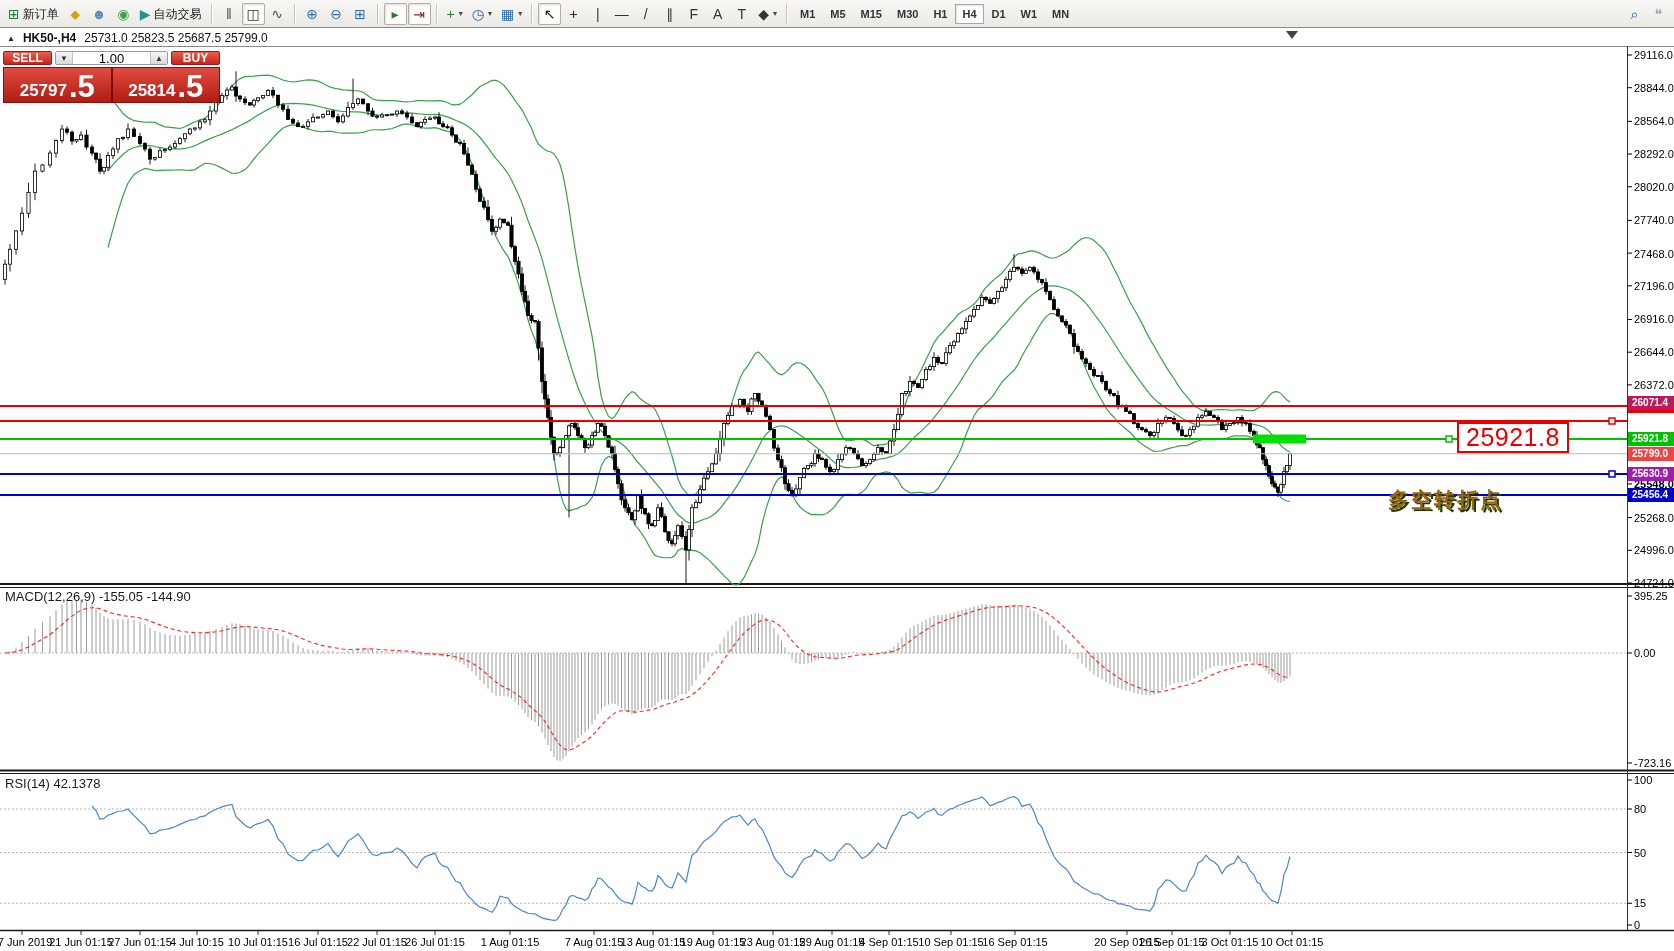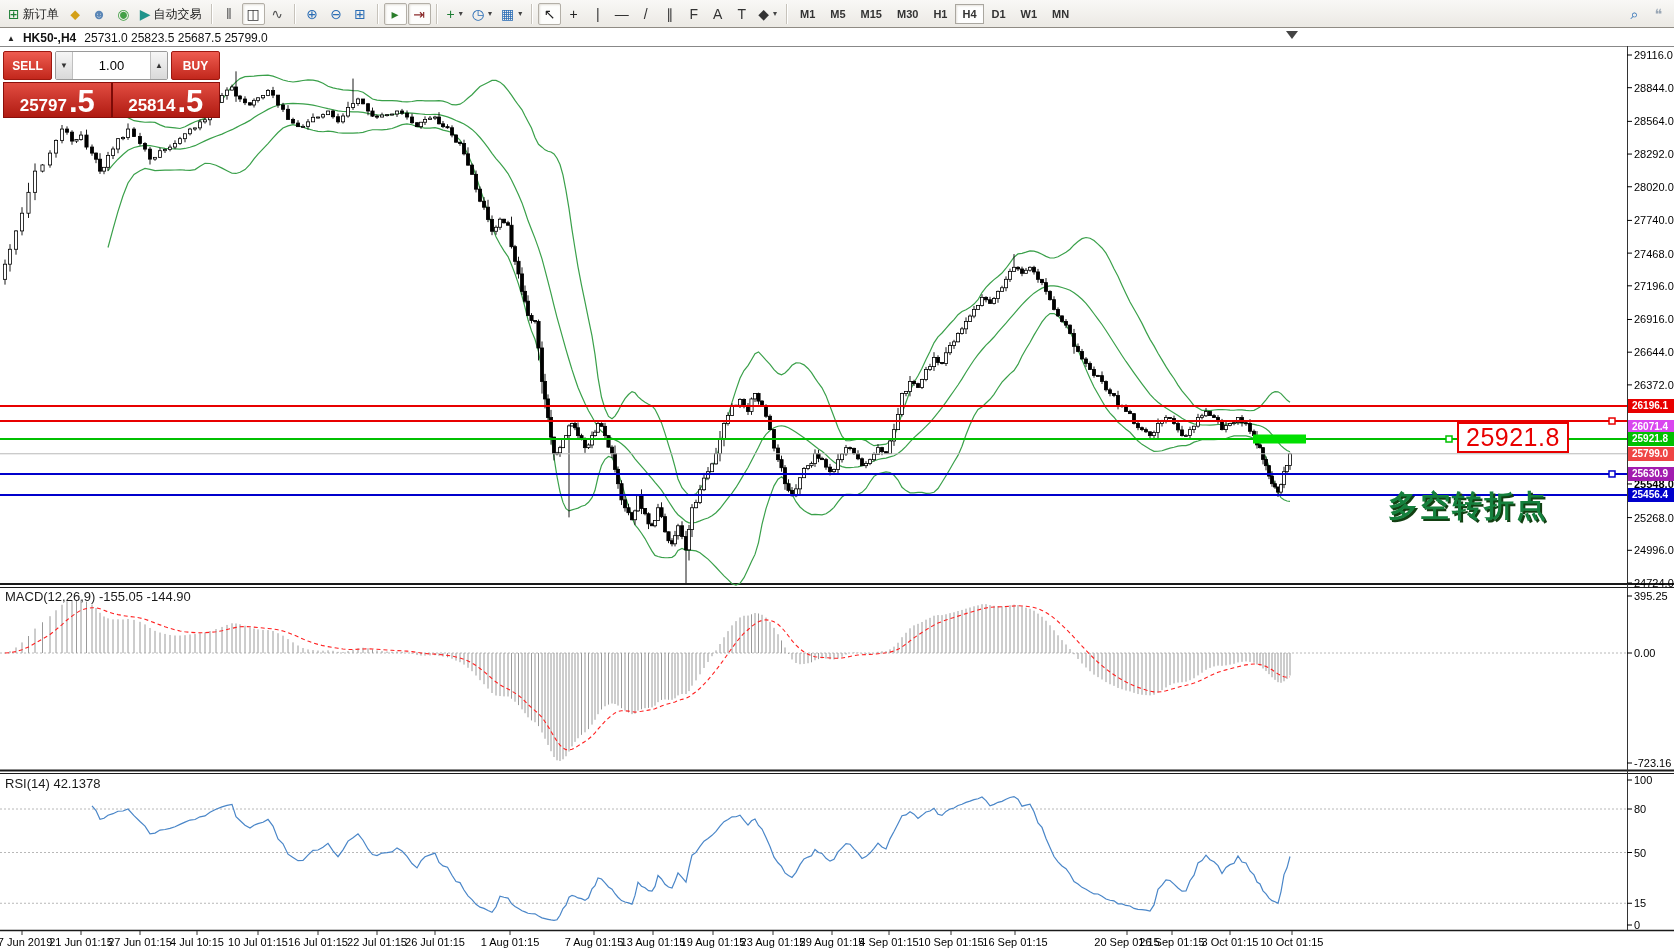--- a/index.html
+++ b/index.html
@@ -20,21 +20,21 @@
   .tf{height:20px;box-sizing:border-box;display:flex;align-items:center;justify-content:center;
     padding:0 6px;font-size:11px;color:#333;border:1px solid transparent;font-weight:bold}
   .tf.active{background:#fefefe;border-color:#aaa7a0;box-shadow:inset 1px 1px 2px #e5e2dc}
   #tb-spacer{flex:1}
   
   #chart-title{left:7px;top:31px;font-size:12px;color:#111;z-index:20;display:flex;gap:8px;align-items:center}
   #chart-title .sym{font-weight:bold}
   #chart-title .tri{font-size:8px;color:#222}
   
   #trade-panel{left:3px;top:51px;width:217px;z-index:25}
-  .tp-row1{display:flex;height:29px;gap:3px}
+  .tp-row1{display:flex;height:14px;gap:3px}
   .btn-sell,.btn-buy{flex:0 0 47px;background:linear-gradient(#ee5c50,#c2271c);color:#fff;font-weight:bold;
     font-size:12px;display:flex;align-items:center;justify-content:center;border:1px solid #9d1810;border-radius:2px}
   .stepper{flex:1;display:flex;border:1px solid #9a9a9a;background:#fff;border-radius:2px;overflow:hidden}
   .step-btn{width:16px;background:linear-gradient(#f6f6f6,#d9d9d9);display:flex;align-items:center;
     justify-content:center;font-size:8px;color:#333}
   .step-dn{border-right:1px solid #c0c0c0}
   .step-up{border-left:1px solid #c0c0c0}
   .vol{flex:1;display:flex;align-items:center;justify-content:center;font-size:13px;color:#000}
   .tp-row2{display:flex;height:34px;margin-top:2px;border:1px solid #8a0f0b;background:#9c120e}
   .price-cell{flex:1;background:linear-gradient(#e14c41,#b01b12);color:#fff;display:flex;
@@ -43,21 +43,21 @@
   .p-main{font-size:17px;font-weight:bold;line-height:1}
   .p-big{font-size:31px;font-weight:bold;line-height:.82;margin-left:2px}
   
   .ax{position:absolute;left:1634px;font-size:11px;color:#000;transform:translateY(-50%);white-space:nowrap;z-index:10}
   .tag{position:absolute;left:1628px;width:46px;height:14px;box-sizing:border-box;color:#fff;font-size:10px;
     font-weight:bold;line-height:14px;padding-left:4px;transform:translateY(-50%);z-index:12;white-space:nowrap}
   .tl{position:absolute;top:936px;font-size:11px;color:#000;transform:translateX(-50%);white-space:nowrap;z-index:10}
   .pane-label{position:absolute;font-size:13px;color:#1a1a1a;z-index:10}
   #big-price-label{left:1457px;top:422px;background:#fff;border:2px solid #e80000;color:#e80000;
     font-size:25px;line-height:27px;padding:0 7px;z-index:18;letter-spacing:.5px}
-  #annotation{left:1388px;top:486px;font-size:30px;font-weight:bold;color:#15803d;
+  #annotation{left:1388px;top:486px;font-size:21px;font-weight:bold;color:#a16207;
     text-shadow:2px 2px 0 #123f12;z-index:18;letter-spacing:2px}
   #chart-svg{position:absolute;left:0;top:0;z-index:5}
 </style>
 </head>
 <body>
 
 <svg id="chart-svg" width="1674" height="951">
     <rect x="0" y="28" width="1674" height="923" fill="#ffffff"></rect>
     <line x1="0" y1="46.5" x2="1674" y2="46.5" stroke="#888" stroke-width="1"></line>
     <line x1="0" y1="584" x2="1674" y2="584" stroke="#1a1a1a" stroke-width="2"></line>
@@ -1233,21 +1233,21 @@
       <div class="tbtn">
         <span style="color: rgb(42, 109, 181);">⌕</span>
       </div>
       <div class="tbtn">
         <span style="color: rgb(154, 167, 181);">❝</span>
       </div>
     </div>
   </div>
 
 <div class="tag" style="top: 406.027px; background: rgb(232, 0, 0);">26196.1</div>
-<div class="tag" style="top: 427px; background: #d946ef;">26071.4</div>
+<div class="tag" style="top: 403px; background: #be185d;">26071.4</div>
 <div class="tag" style="top: 439.004px; background: rgb(0, 192, 0);">25921.8</div>
 <div class="tag" style="top: 473.975px; background: #a21caf;">25630.9</div>
 <div class="tag" style="top: 494.953px; background: rgb(0, 0, 204);">25456.4</div>
 <div class="tag" style="top: 453.766px; background: #ef4444;">25799.0</div>
 <div class="ax" style="top: 55px;">29116.0</div>
 <div class="ax" style="top: 87.6996px;">28844.0</div>
 <div class="ax" style="top: 121.361px;">28564.0</div>
 <div class="ax" style="top: 154.06px;">28292.0</div>
 <div class="ax" style="top: 186.76px;">28020.0</div>
 <div class="ax" style="top: 220.421px;">27740.0</div>

